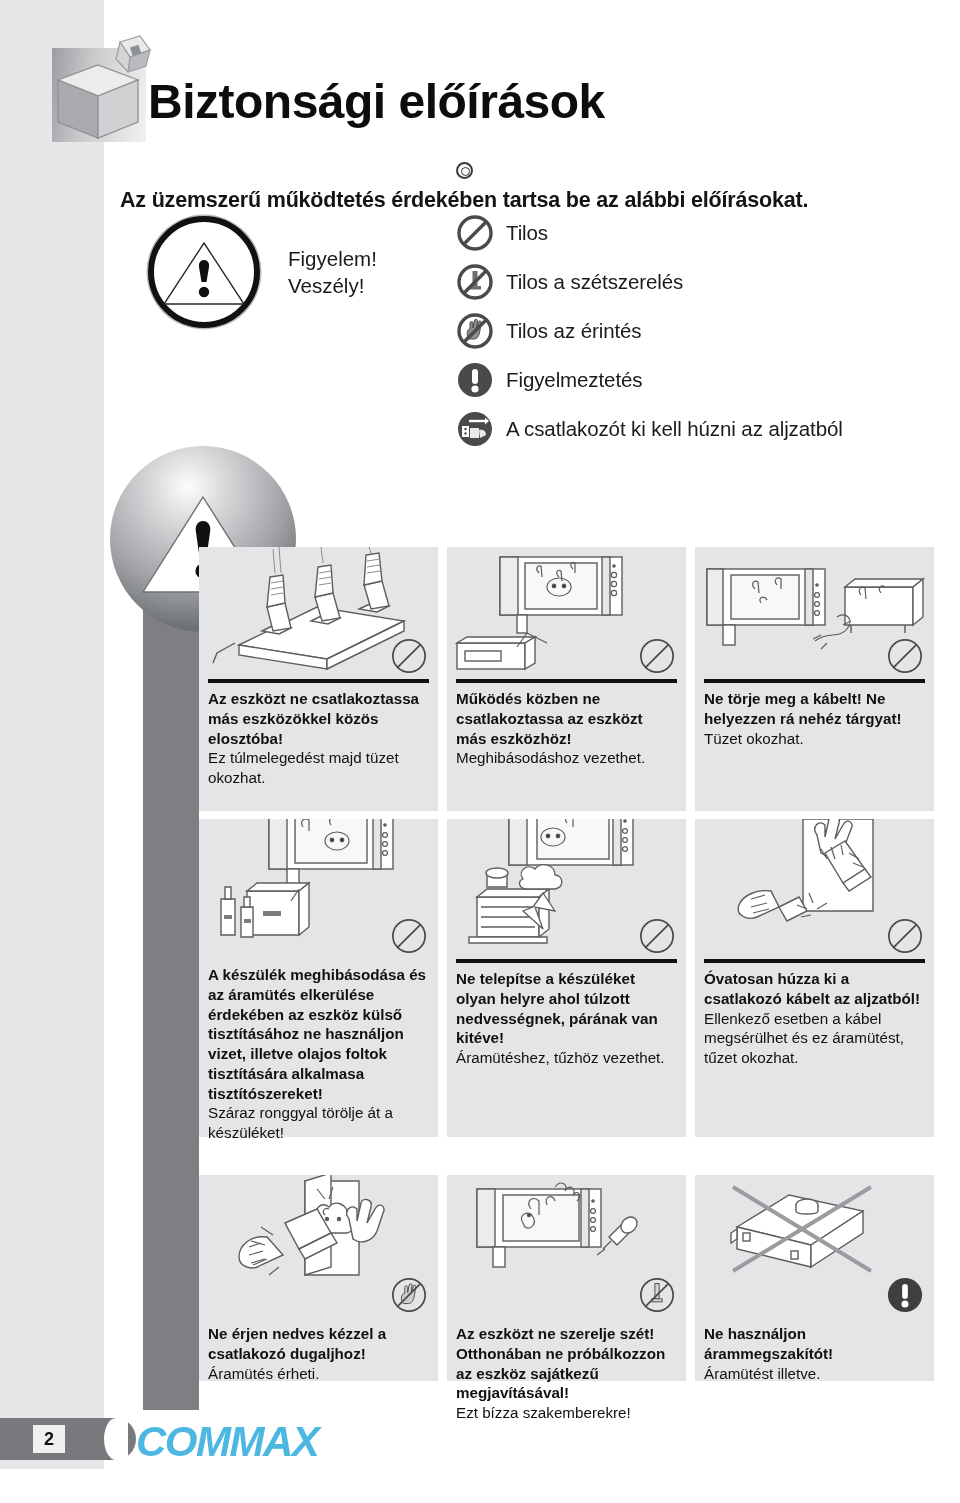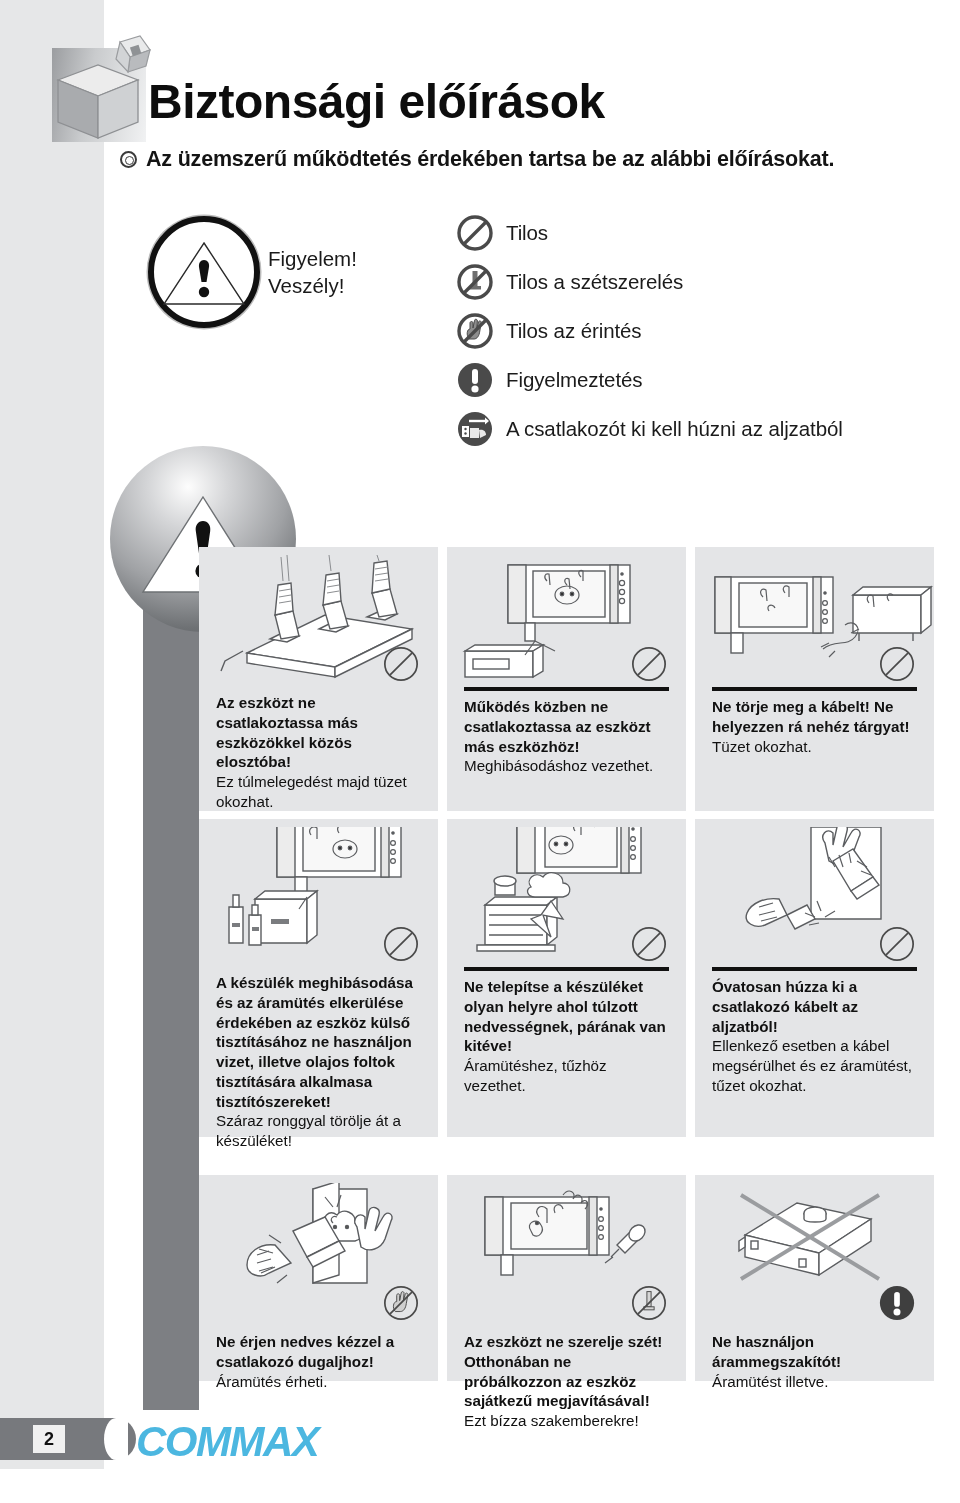--- a/index.html
+++ b/index.html
@@ -36,25 +36,26 @@
     left: 148px; top: 74px;
     font-size: 48px;
     font-weight: bold;
     letter-spacing: -0.5px;
     color: #0d0d0d;
     white-space: nowrap;
   }
 
   .subtitle-row {
     position: absolute;
-    left: 120px; top: 147px;
+    left: 120px; top: 162px;
     display: flex;
     align-items: center;
     gap: 9px;
     white-space: nowrap;
+    flex-direction: column;
   }
   .ring-icon {
     width: 17px; height: 17px;
     border: 2px solid #3a3a3a;
     border-radius: 50%;
     position: relative;
     flex: none;
   }
   .ring-icon::after {
     content: "";
@@ -68,21 +69,21 @@
     font-size: 21.5px;
     font-weight: bold;
     color: #141414;
     letter-spacing: -0.2px;
   }
 
   
   .attention-block {
     position: absolute;
     left: 148px; top: 216px;
-    display: flex; align-items: center; gap: 8px;
+    display: flex; align-items: center; gap: 28px;
   }
   .attention-circle {
     width: 112px; height: 112px;
     border-radius: 50%;
     border: 6px solid #111;
     position: relative;
     background: #fff;
     flex: none;
     box-shadow: 0 0 0 1.5px #bbb;
   }
@@ -146,21 +147,21 @@
     display: flex;
     flex-direction: column;
     gap: 8px;
     z-index: 4;
   }
   .grid-row { display: flex; gap: 9px; }
 
   .panel {
     width: 239px;
     background: #e4e5e7;
-    padding: 8px;
+    padding: 0;
     position: relative;
     display: flex;
     flex-direction: column;
   }
   .panel-r1 { height: 264px; }
   .panel-r2 { height: 318px; }
   .panel-r3 { height: 206px; margin-top: 30px; }
 
   .panel-art {
     position: relative;

